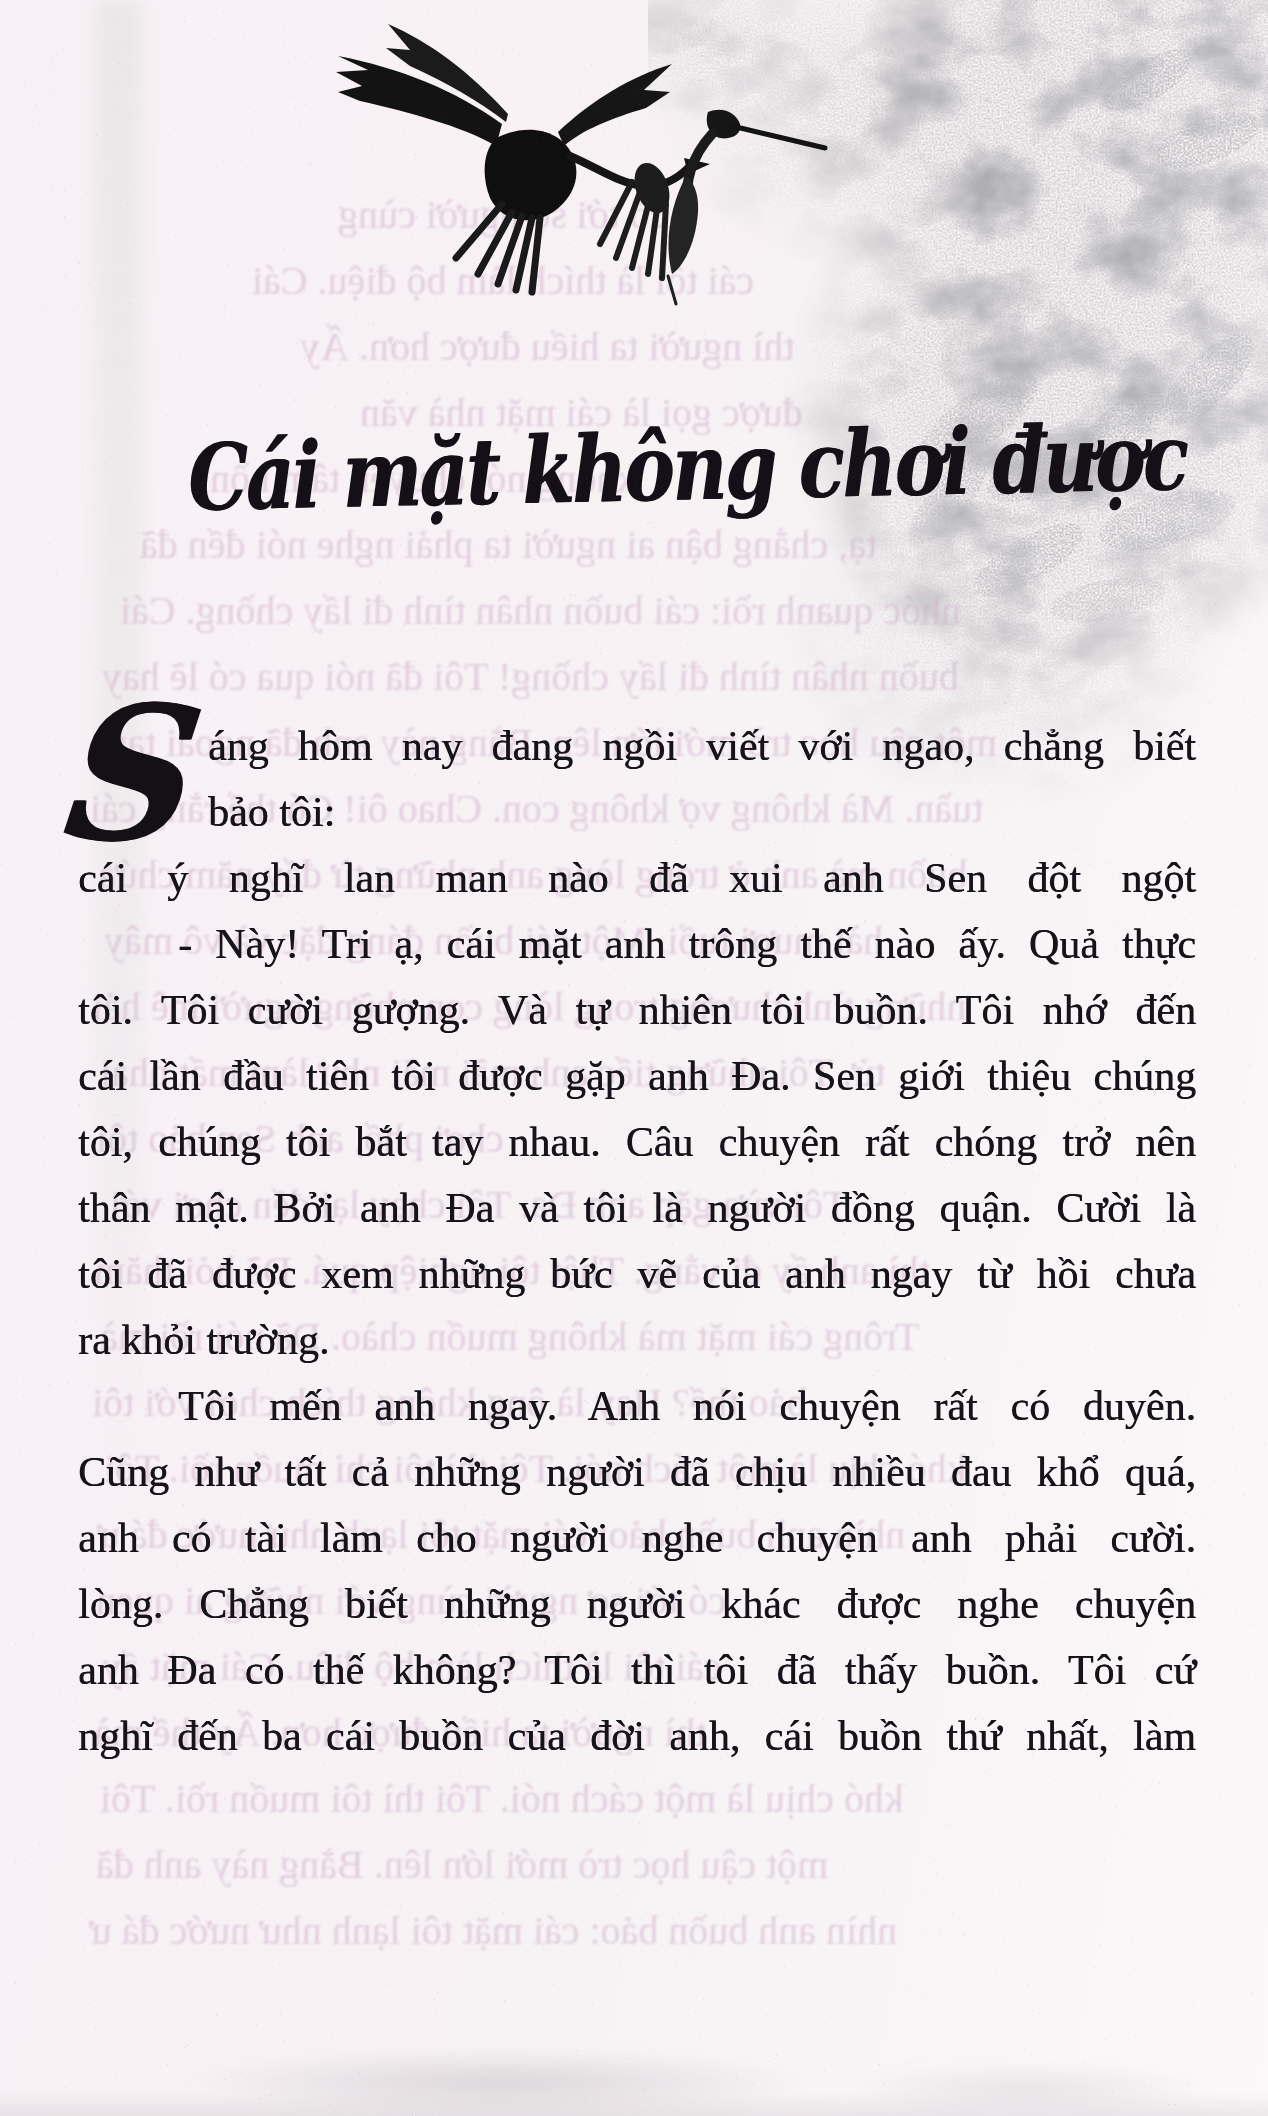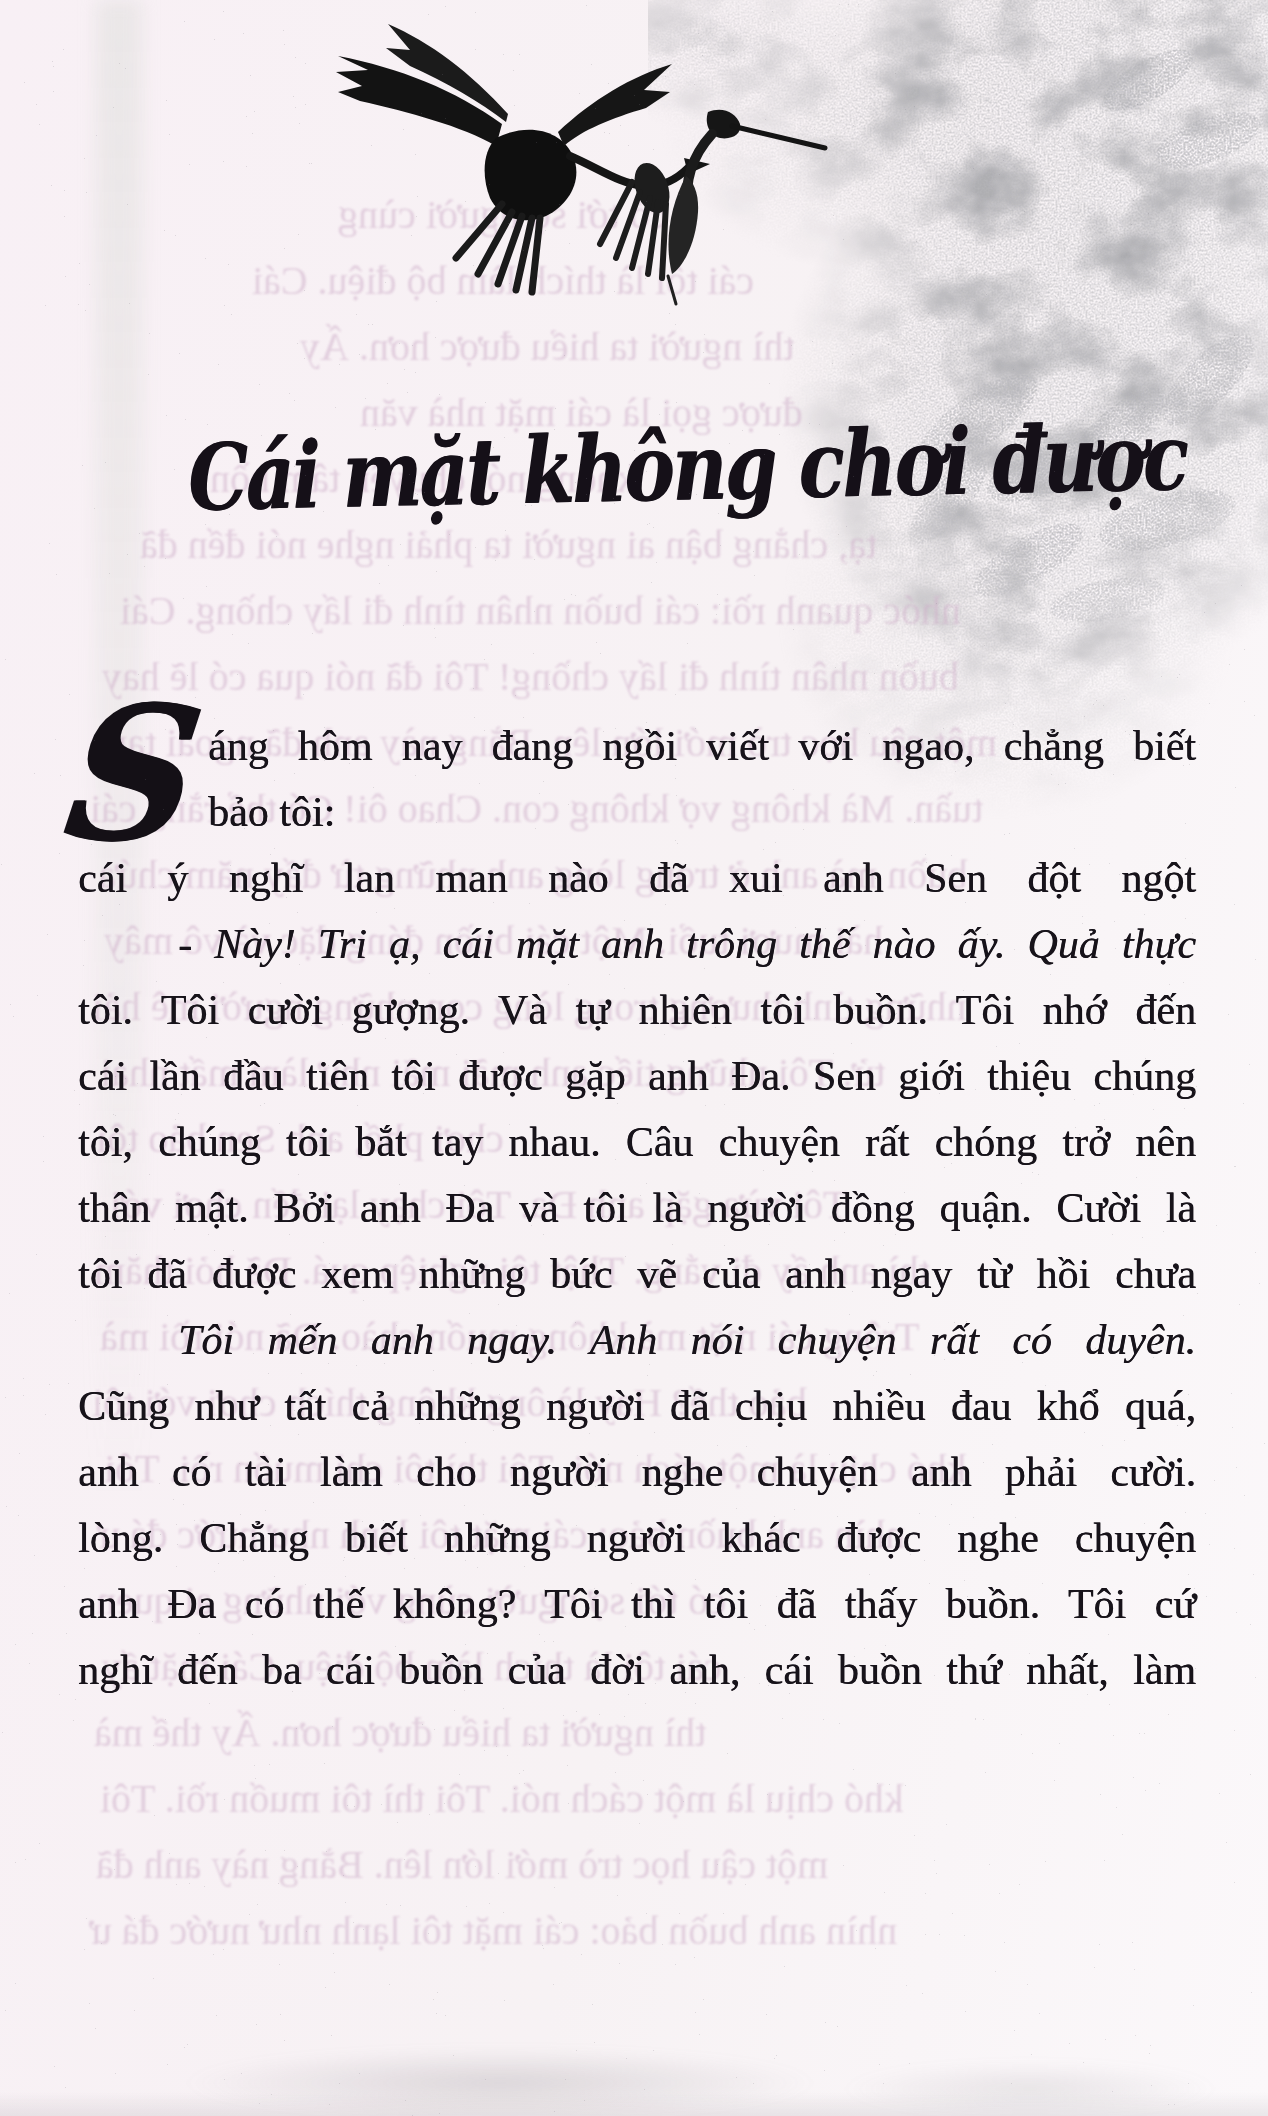--- a/index.html
+++ b/index.html
@@ -36,21 +36,21 @@
   }
   
   .bodytxt{
     position:absolute;left:78px;top:713px;width:1118px;
     font-size:42px;line-height:66px;color:#17131a;
     text-shadow:0.4px 0 0 #17131a;
   }
   .ln{width:100%;}
   .j{text-align:justify;text-align-last:justify;}
   .e{text-align:left;}
-  .ind{text-indent:100px;font-style:italic;}
+  .ind{text-indent:100px;}
   .para{position:relative;}
   .dropcap{
     float:left;width:120px;height:130px;margin-right:10px;
     font-family:"DejaVu Serif","Liberation Serif",serif;
     font-style:italic;font-weight:bold;font-size:178px;line-height:118px;
     color:#141016;transform:skewX(-8deg) scaleY(1.04);transform-origin:left top;
     text-shadow:1.5px 0 0 #141016;
   }
   .smudge{position:absolute;pointer-events:none;}
   .smudge.b1{left:180px;top:2048px;width:640px;height:70px;
@@ -198,20 +198,21 @@
     </div>
     <div class="para">
       <div class="ln j ind">- Này! Tri ạ, cái mặt anh trông thế nào ấy. Quả thực</div>
     </div>
     <div class="para">
       <div class="ln j">tôi. Tôi cười gượng. Và tự nhiên tôi buồn. Tôi nhớ đến</div>
       <div class="ln j">cái lần đầu tiên tôi được gặp anh Đa. Sen giới thiệu chúng</div>
       <div class="ln j">tôi, chúng tôi bắt tay nhau. Câu chuyện rất chóng trở nên</div>
       <div class="ln j">thân mật. Bởi anh Đa và tôi là người đồng quận. Cười là</div>
       <div class="ln j">tôi đã được xem những bức vẽ của anh ngay từ hồi chưa</div>
+      <div class="ln e">ra khỏi trường.</div>
     </div>
     <div class="para">
       <div class="ln j ind">Tôi mến anh ngay. Anh nói chuyện rất có duyên.</div>
       <div class="ln j">Cũng như tất cả những người đã chịu nhiều đau khổ quá,</div>
       <div class="ln j">anh có tài làm cho người nghe chuyện anh phải cười.</div>
       <div class="ln j">lòng. Chẳng biết những người khác được nghe chuyện</div>
       <div class="ln j">anh Đa có thế không? Tôi thì tôi đã thấy buồn. Tôi cứ</div>
       <div class="ln j">nghĩ đến ba cái buồn của đời anh, cái buồn thứ nhất, làm</div>
     </div>
   </div>

